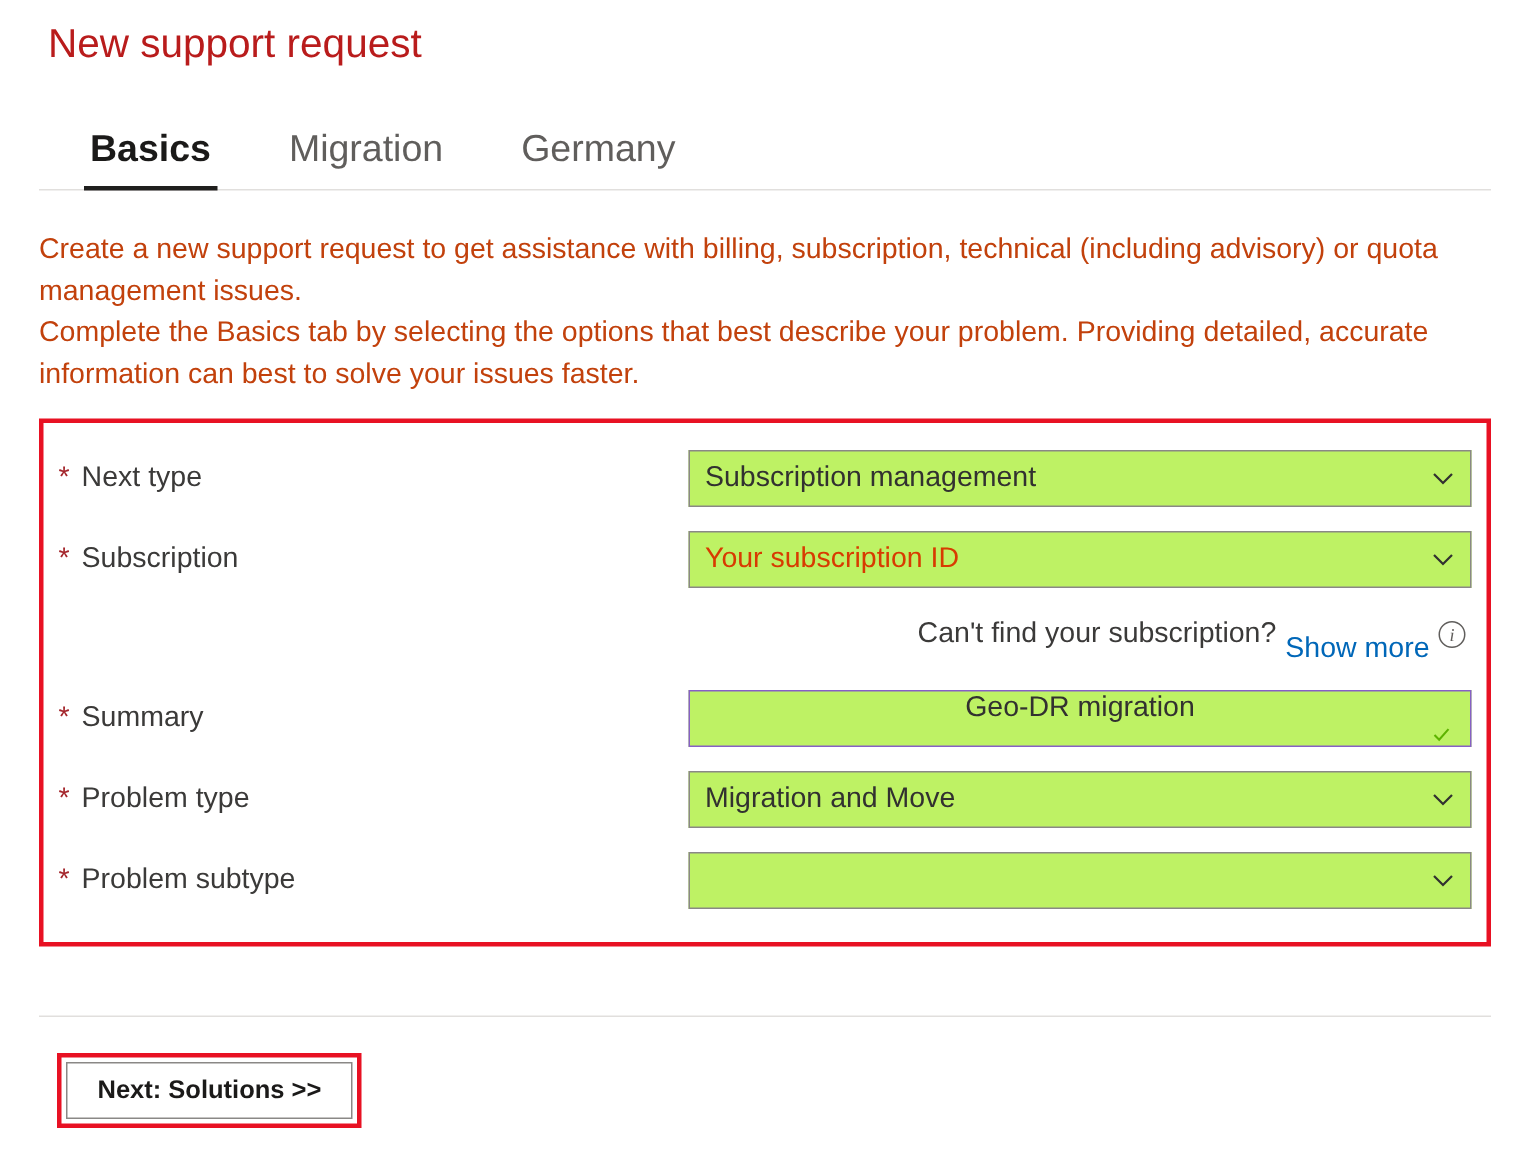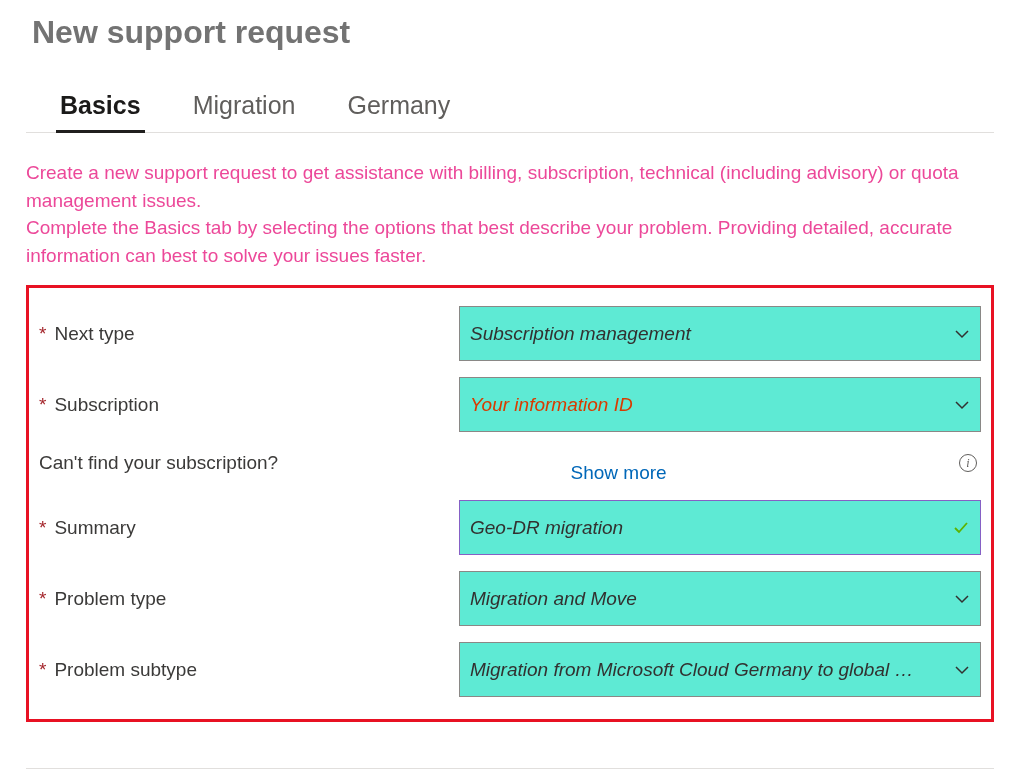--- a/index.html
+++ b/index.html
@@ -6,24 +6,24 @@
   body {
     margin: 0;
     padding: 0;
     font-family: "Segoe UI", Arial, sans-serif;
     background: #fff;
     color: #323130;
     width: 1020px;
   }
   .container { padding: 0 26px 30px 26px; }
   h1.page-title {
-    font-size: 32px;
-    font-weight: 700;
+    font-size: 27px;
+    font-weight: 400;
     margin: 14px 0 30px 6px;
-    color: #737373;
+    color: #b91c1c;
   }
   .tabs {
     display: flex;
     gap: 48px;
     padding-left: 32px;
     border-bottom: 1px solid #e1dfdd;
   }
   .tab {
     font-size: 25px;
     padding: 10px 2px 12px 2px;
@@ -39,21 +39,21 @@
     content: "";
     position: absolute;
     left: -2px; right: -2px;
     bottom: -1px;
     height: 3px;
     background: #201f1e;
   }
   .intro {
     font-size: 19px;
     line-height: 1.45;
-    color: #ec4899;
+    color: #c2410c;
     margin: 26px 0 16px 0;
   }
   .form-area {
     border: 3px solid #e81123;
     padding: 14px 10px 22px 10px;
   }
   .field-row {
     display: flex;
     align-items: center;
     margin-top: 16px;
@@ -69,44 +69,44 @@
   .req {
     color: #a4262c;
     margin-right: 8px;
     font-size: 19px;
   }
   .input-col {
     flex: 1;
   }
   .dropdown, .text-input {
     width: 100%;
-    height: 55px;
+    height: 38px;
     border: 1px solid #8a8886;
-    background: #5eead4;
+    background: #bef264;
     display: flex;
     align-items: center;
     padding: 0 10px;
     font-size: 19px;
     color: #323130;
     position: relative;
-    font-style: italic;
   }
   .dropdown .chev {
     margin-left: auto;
   }
   .text-input {
     border: 1px solid #8660c5;
+    flex-direction: column;
   }
   .text-input .check {
     margin-left: auto;
   }
   .red-text { color: #d83b01; }
   .helper-row {
     display: flex;
-    justify-content: space-between;
+    justify-content: flex-end;
     align-items: center;
     gap: 6px;
     font-size: 19px;
     margin-top: 10px;
     padding-right: 4px;
   }
   .helper-row .muted { color: #3b3a39; }
   .helper-row .link { color: #0067b8; cursor: pointer; margin-top: 20px; }
   .info-icon {
     width: 18px; height: 18px;
@@ -177,21 +177,21 @@
       </div>
     </div>
 
     <div class="field-row">
       <div class="label-col">
         <span class="req">*</span>
         <span>Subscription</span>
       </div>
       <div class="input-col">
         <div class="dropdown">
-          <span class="red-text">Your information ID</span>
+          <span class="red-text">Your subscription ID</span>
           <svg class="chev" viewBox="0 0 16 16">
               <path d="M2 5 L8 11 L14 5" stroke="#323130" stroke-width="1.5" fill="none"></path>
             </svg>
         </div>
       </div>
     </div>
 
     <div class="helper-row">
       <span class="muted">Can't find your subscription?</span>
       <span class="link">Show more</span>
@@ -228,25 +228,27 @@
       </div>
     </div>
 
     <div class="field-row">
       <div class="label-col">
         <span class="req">*</span>
         <span>Problem subtype</span>
       </div>
       <div class="input-col">
         <div class="dropdown">
-          <span>Migration from Microsoft Cloud Germany to global …</span>
           <svg class="chev" viewBox="0 0 16 16">
               <path d="M2 5 L8 11 L14 5" stroke="#323130" stroke-width="1.5" fill="none"></path>
             </svg>
         </div>
       </div>
     </div>
 
   </div>
 
   <hr class="footer-divider">
 
+  <span class="next-wrap">
+    <button class="next-btn">Next: Solutions &gt;&gt;</button>
+  </span>
 </div>
 
 </body></html>

